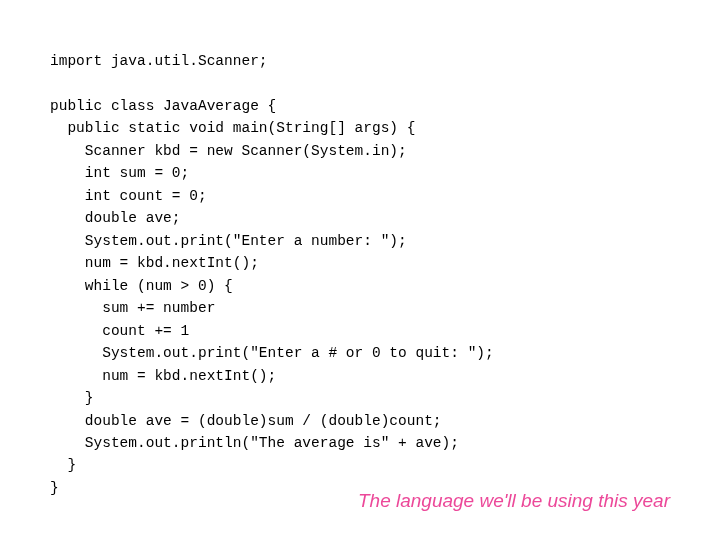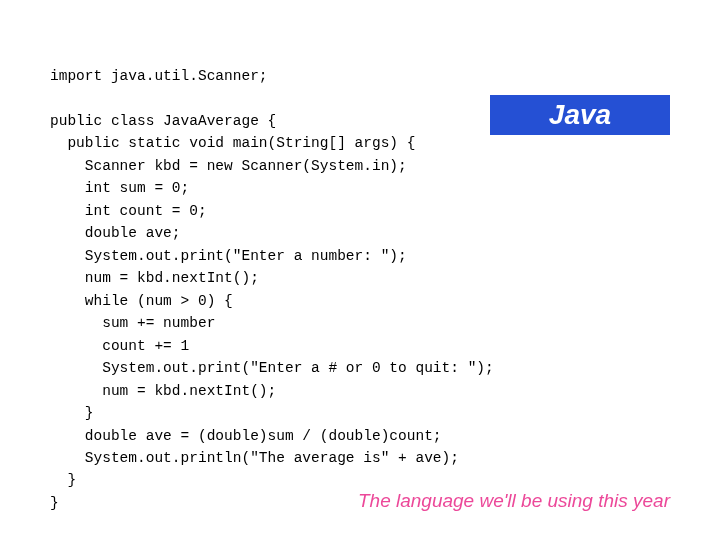--- a/index.html
+++ b/index.html
@@ -14,21 +14,21 @@
       background-color: #ffffff;
       font-family: 'Courier New', Courier, monospace;
       overflow: hidden;
     }
 
     .slide-container {
       width: 720px;
       height: 540px;
       background: #ffffff;
       position: relative;
-      padding: 55px 50px 30px 50px;
+      padding: 40px 50px 30px 50px;
     }
 
     .code-block {
       font-family: 'Courier New', Courier, monospace;
       font-size: 14.5px;
       line-height: 1.55;
       color: #000000;
       white-space: pre;
       margin-top: 10px;
     }
@@ -79,21 +79,18 @@
 <span>      sum += number</span>
 <span>      count += 1</span>
 <span>      System.out.print("Enter a # or 0 to quit: ");</span>
 <span>      num = kbd.nextInt();</span>
 <span>    }</span>
 <span>    double ave = (double)sum / (double)count;</span>
 <span>    System.out.println("The average is" + ave);</span>
 <span>  }</span>
 <span>}</span></div>
 
-  <div class="java-badge">
-    <span>Java</span>
-  </div>
 
   <div class="bottom-tagline">
     <span>The language we'll be using this year</span>
   </div>
 
 </div>
 
 </body></html>

